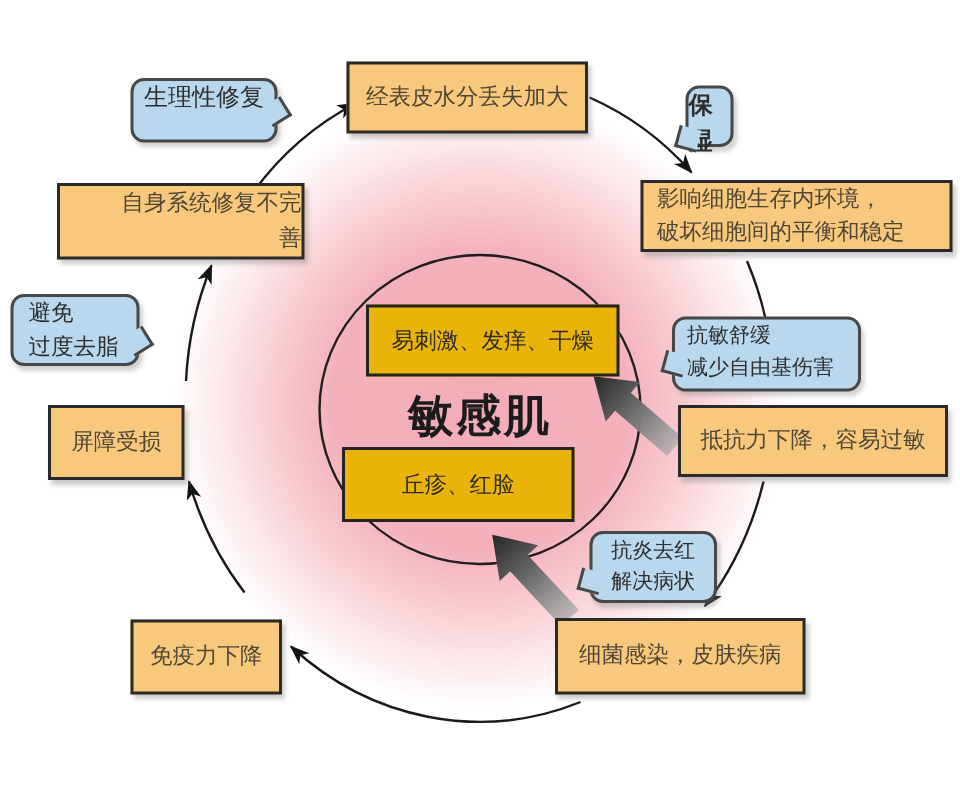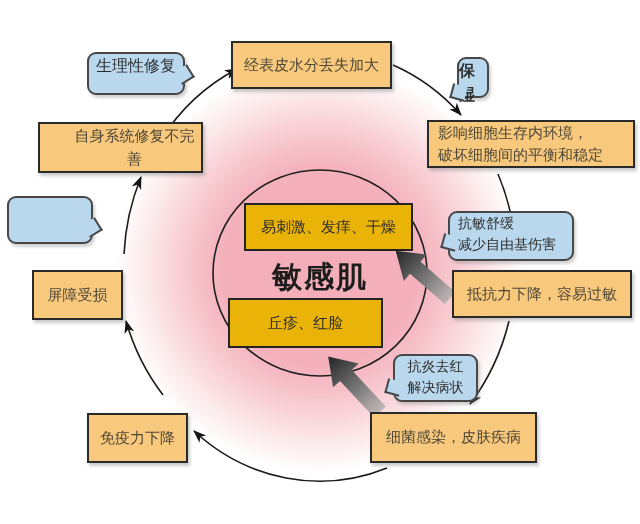--- a/index.html
+++ b/index.html
@@ -3,21 +3,21 @@
 <meta charset="utf-8">
 <style>
   html,body{margin:0;padding:0;background:#ffffff;}
   .stage{
     position:relative;width:640px;height:524px;background:#ffffff;overflow:hidden;
     font-family:"Liberation Sans","DejaVu Sans",sans-serif;
   }
   .layer{position:absolute;left:0;top:0;}
   .node{
     position:absolute;box-sizing:border-box;background:#f8c97c;border:2px solid #2a2a2a;
-    color:#4e4738;display:flex;align-items:center;justify-content:center;text-align:center;
+    color:#4e4738;display:flex;align-items:center;justify-content:center;text-align:right;
     font-size:15px;line-height:1.5;white-space:pre-line;
     box-shadow:2px 3px 3px rgba(125,125,125,.4);
   }
   .node.align-left{justify-content:flex-start;text-align:left;padding:0 9px;}
   .bubble{
     position:absolute;box-sizing:border-box;background:#b9d8ee;border:2px solid #474747;
     border-radius:9px;color:#2e2e2e;display:flex;align-items:flex-start;justify-content:center;
     font-size:15px;line-height:1.5;white-space:pre-line;
     box-shadow:2px 3px 3px rgba(125,125,125,.35);
   }
@@ -102,20 +102,22 @@
     <span>抗敏舒缓
 减少自由基伤害</span>
     <span class="tail t-left" style="left:-8px;top:22px;transform:rotate(15deg);"></span>
   </div>
   <div class="bubble" style="left:393px;top:354px;width:85px;height:48px;font-size:14px;">
     <span>抗炎去红
 解决病状</span>
     <span class="tail t-left" style="left:-9px;top:24px;transform:rotate(15deg);"></span>
   </div>
   <div class="bubble align-left" style="left:7px;top:196px;width:86px;height:48px;">
+    <span>避免
+过度去脂</span>
     <span class="tail t-right" style="right:-9px;top:22px;transform:rotate(58deg);"></span>
   </div>
 
   <div class="whitebox" style="left:244px;top:203px;width:169px;height:48px;">易刺激、发痒、干燥</div>
   <div class="center-title" style="left:250px;top:257px;width:140px;">敏感肌</div>
   <div class="whitebox" style="left:228px;top:298px;width:155px;height:50px;">丘疹、红脸</div>
 
 </div>
 
 </body></html>

